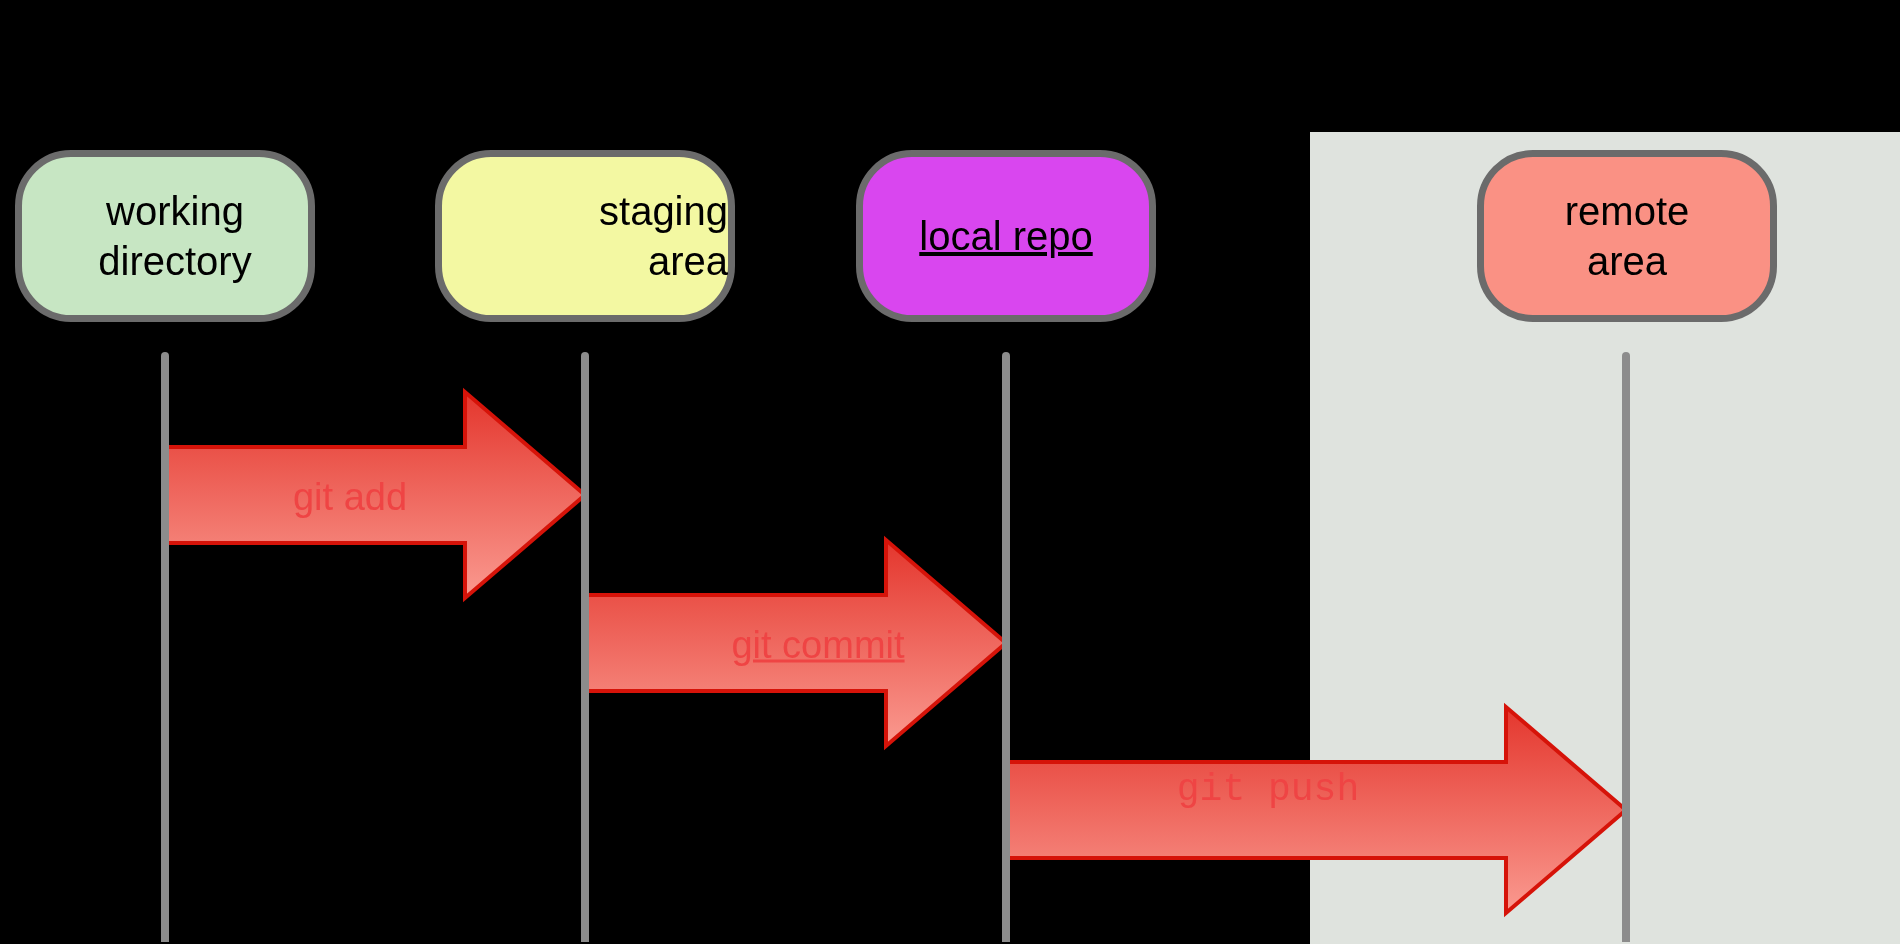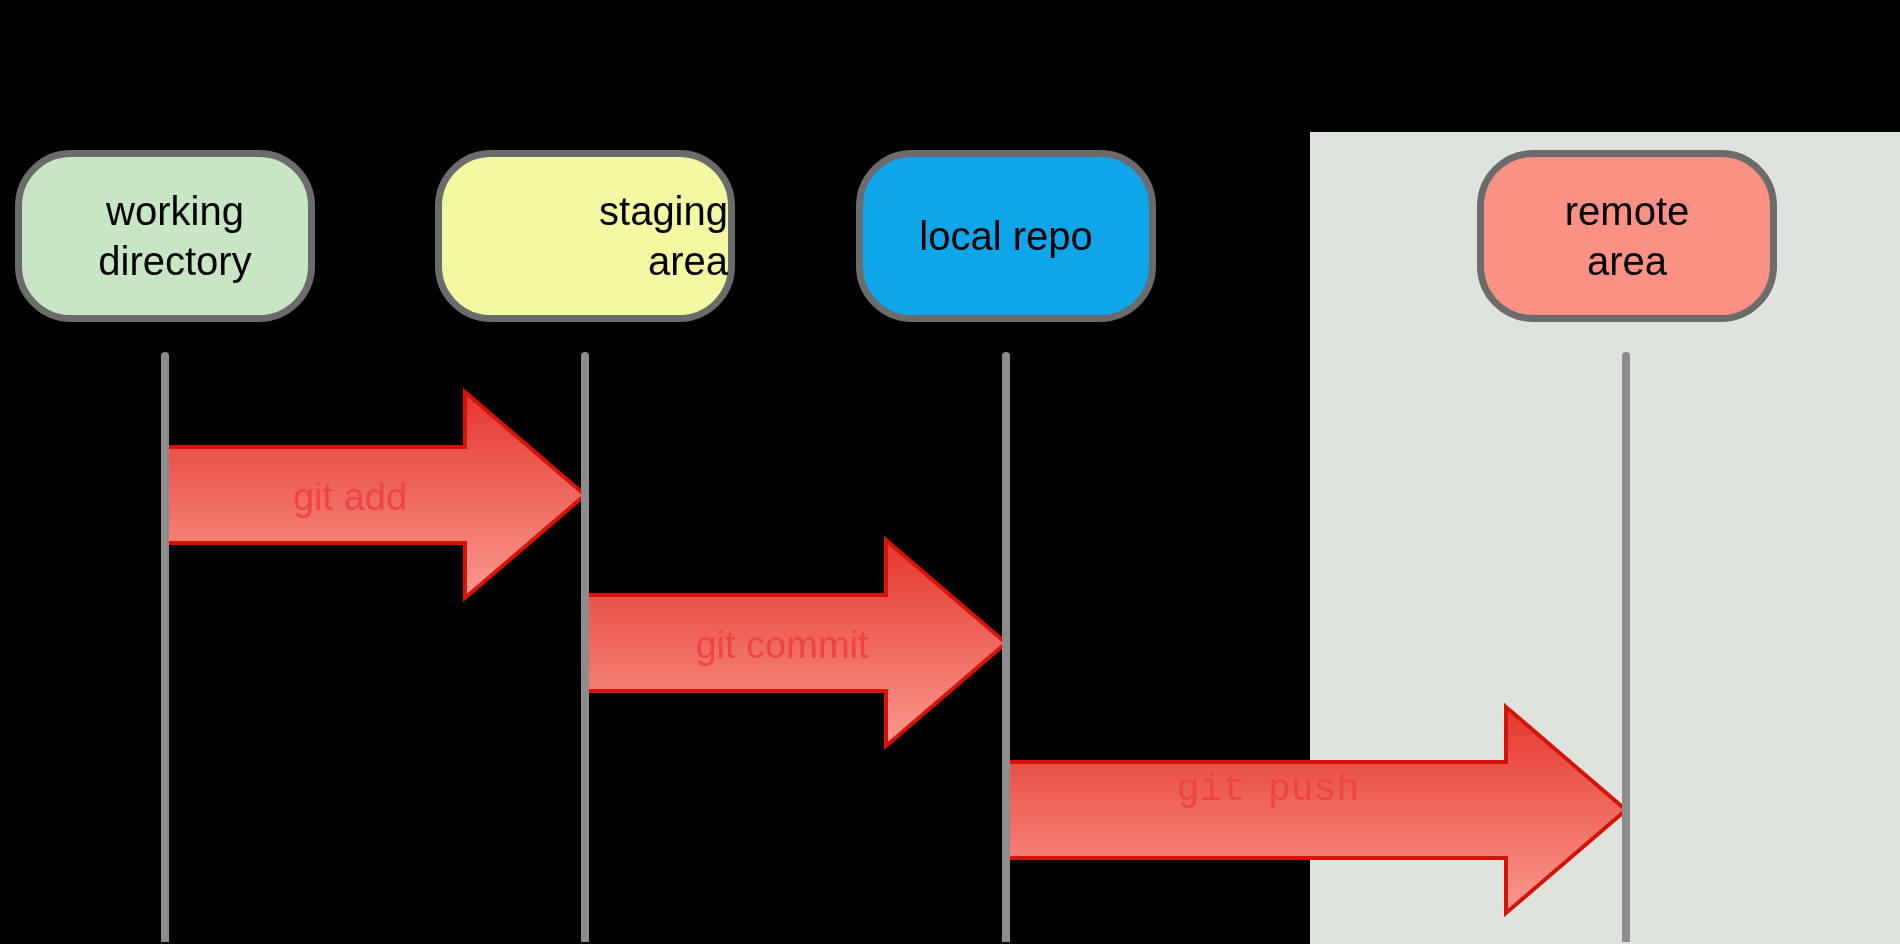--- a/index.html
+++ b/index.html
@@ -60,21 +60,21 @@
   .node-box.b3 { left: 856px; }
   .node-box.b4 { left: 1477px; }
   .arrow-label {
     position: absolute;
     transform: translate(-50%, -50%);
     font-size: 38px;
     color: #ef4444;
     white-space: nowrap;
   }
   .arrow-label.a1 { left: 350px;  top: 497px; }
-  .arrow-label.a2 { left: 782px;  top: 645px; }
+  .arrow-label.a2 { left: 818px;  top: 645px; text-decoration: underline; }
   .arrow-label.a3 { left: 1268px; top: 789px; font-family: Liberation Mono, monospace; }
 </style>
 </head>
 <body>
 
 <div class="canvas">
 
   <div class="panel" style="background: rgb(223, 227, 222);"></div>
 
   <svg class="arrows-svg" width="1900" height="944" viewBox="0 0 1900 944">
@@ -95,21 +95,21 @@
   <div class="lifeline l4" style="background: rgb(140, 140, 140);"></div>
 
   <div class="node-box b1" style="background: rgb(199, 230, 195);">
     <span>working</span>
     <span>directory</span>
   </div>
   <div class="node-box b2" style="background: rgb(243, 248, 162);">
     <span>staging</span>
     <span>area</span>
   </div>
-  <div class="node-box b3" style="background: #0ea5e9;">
+  <div class="node-box b3" style="background: #d946ef; text-decoration: underline;">
     <span>local repo</span>
   </div>
   <div class="node-box b4" style="background: rgb(250, 145, 132);">
     <span>remote</span>
     <span>area</span>
   </div>
 
   <div class="arrow-label a1">git add</div>
   <div class="arrow-label a2">git commit</div>
   <div class="arrow-label a3">git push</div>

